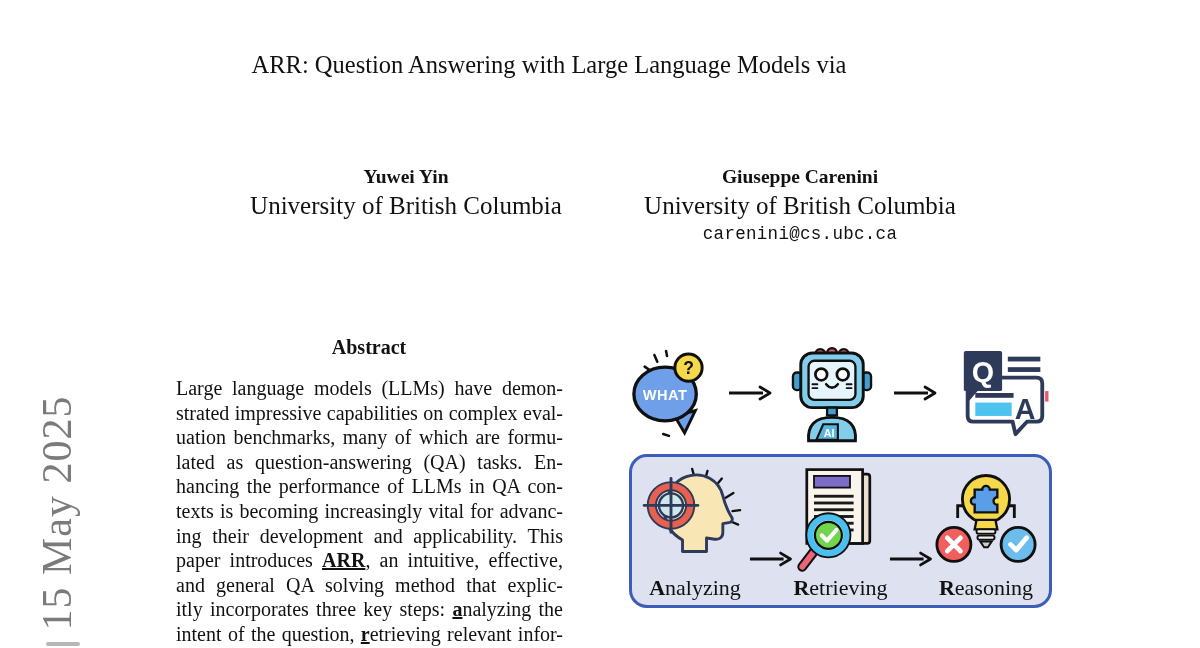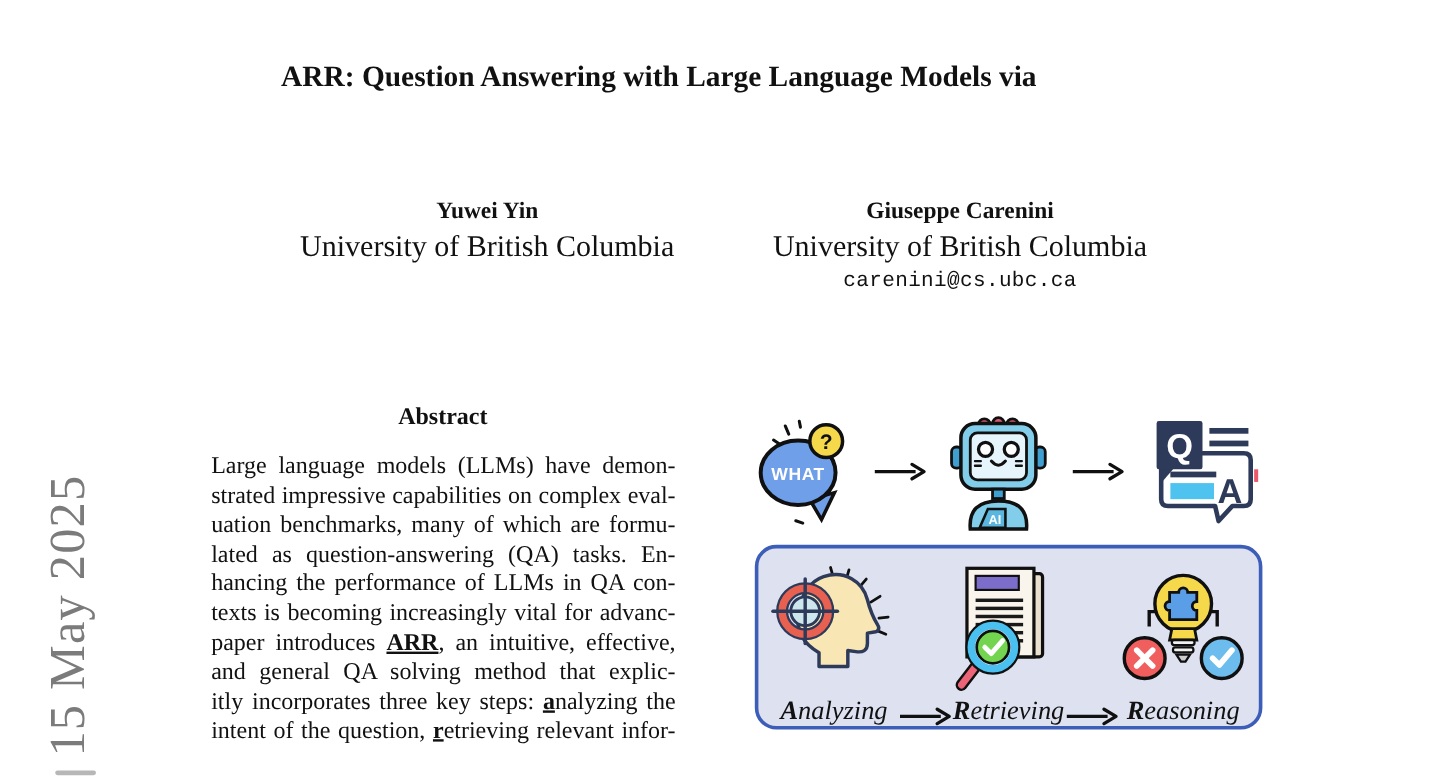--- a/index.html
+++ b/index.html
@@ -17,21 +17,21 @@
     white-space:nowrap;
   }
   .watermark-frag{
     position:absolute;left:46px;top:642px;width:34px;height:4px;
     background:var(--watermark_gray,#7b7b7b);opacity:.55;border-radius:2px;
   }
 
   
   .title{
     position:absolute;left:0;top:49px;width:1098px;margin:0;
-    text-align:center;font-size:24.5px;font-weight:bold;line-height:32.5px;
+    text-align:center;font-size:24.5px;font-weight:normal;line-height:32.5px;
   }
   .author{position:absolute;top:162px;width:400px;text-align:center;line-height:29px;}
   .author.left{left:206px;} .author.right{left:600px;}
   .a-name{font-size:19.5px;font-weight:bold;}
   .a-affil{font-size:25px;}
   .a-email{font-family:"Liberation Mono","DejaVu Sans Mono",monospace;font-size:17.5px;letter-spacing:.3px;}
 
   
   .abs-head{position:absolute;left:176px;top:336px;width:386px;text-align:center;
     font-size:20px;font-weight:bold;}
@@ -40,21 +40,21 @@
   .abs-line b{font-weight:bold;text-decoration:underline;}
 
   
   .fig-top{position:absolute;left:630px;top:337px;width:422px;height:112px;
     display:flex;justify-content:space-between;align-items:center;}
   .fig-box{
     position:absolute;left:629px;top:454px;width:397px;height:142px;
     background:var(--figure_box_fill,#dde1f0);
     border:3.5px solid var(--figure_box_border,#3d5eb8);
     border-radius:18px;display:flex;justify-content:space-between;
-    align-items:flex-end;padding:6px 10px 0 10px;font-style:italic;
+    align-items:center;padding:6px 10px 0 10px;
   }
   .step{display:flex;flex-direction:column;align-items:center;height:134px;}
   .step-label{margin-top:auto;font-size:22px;line-height:26px;}
   .step-label b{font-weight:bold;}
   .fig-box .arrow{margin-top:50px;}
   .fig-caption{position:absolute;left:612px;top:620px;width:450px;font-size:19px;
     line-height:24px;text-align:justify;text-align-last:justify;white-space:nowrap;}
   .fig-caption b{font-weight:bold;}
 
   svg text{font-family:"Liberation Sans","DejaVu Sans",sans-serif;}
@@ -80,20 +80,21 @@
   </div>
 
   <div class="abs-head">Abstract</div>
   <div class="abs-body">
       <div class="abs-line"><span>Large language models (LLMs) have demon-</span></div>
       <div class="abs-line"><span>strated impressive capabilities on complex eval-</span></div>
       <div class="abs-line"><span>uation benchmarks, many of which are formu-</span></div>
       <div class="abs-line"><span>lated as question-answering (QA) tasks. En-</span></div>
       <div class="abs-line"><span>hancing the performance of LLMs in QA con-</span></div>
       <div class="abs-line"><span>texts is becoming increasingly vital for advanc-</span></div>
+      <div class="abs-line"><span>ing their development and applicability. This</span></div>
       <div class="abs-line"><span>paper introduces </span><b>ARR</b><span>, an intuitive, effective,</span></div>
       <div class="abs-line"><span>and general QA solving method that explic-</span></div>
       <div class="abs-line"><span>itly incorporates three key steps: </span><b>a</b><span>nalyzing the</span></div>
       <div class="abs-line"><span>intent of the question, </span><b>r</b><span>etrieving relevant infor-</span></div>
     </div>
 
   <div class="fig-top">
 
     <svg width="78" height="90" viewBox="0 0 80 92">
       <g stroke="#101010" stroke-width="2.6" stroke-linecap="round">

